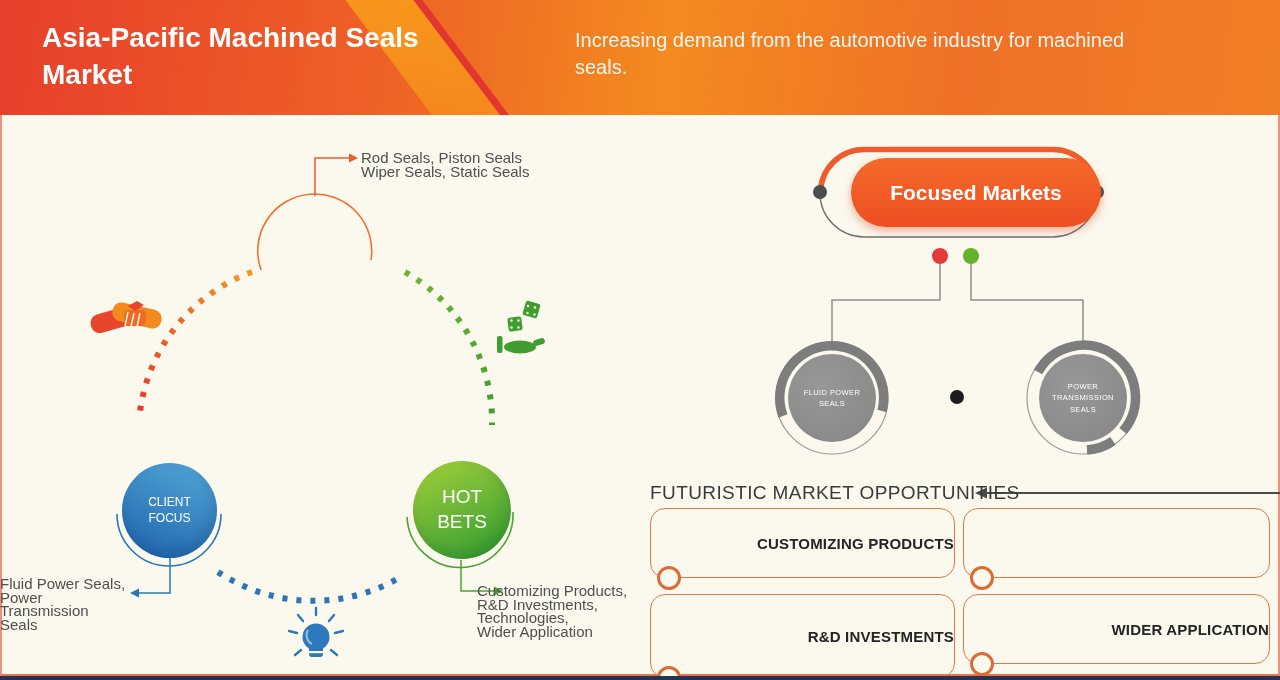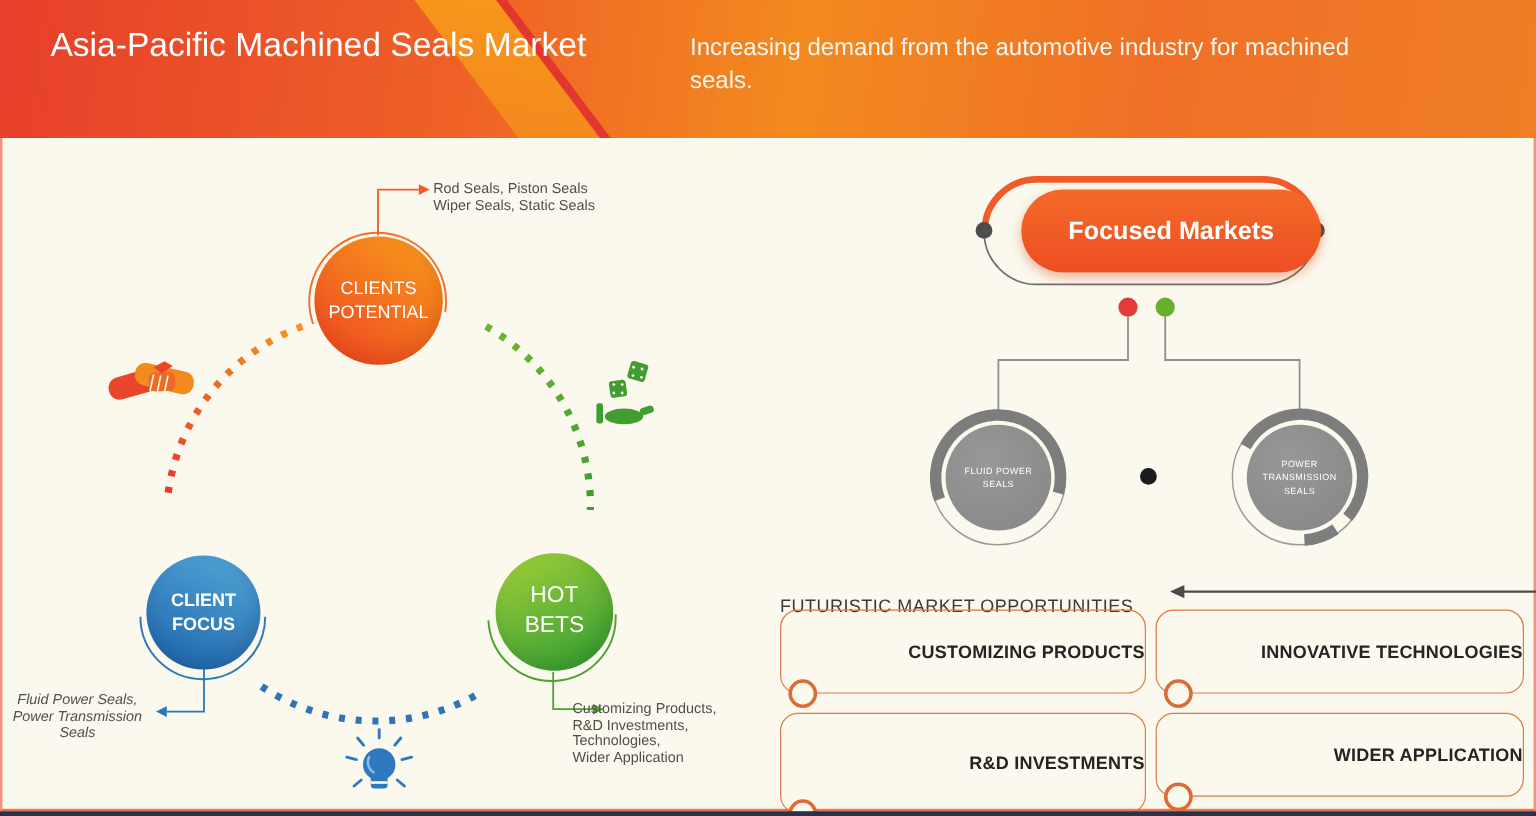--- a/index.html
+++ b/index.html
@@ -19,21 +19,21 @@
     position:absolute; left:432px; top:0; width:70px; height:115px;
     background:linear-gradient(180deg,#f9a019,#f58d1d);
     transform:skewX(37deg); transform-origin:bottom left; opacity:.85;
   }
   .hdr-slash {
     position:absolute; left:500px; top:0; width:9px; height:115px;
     background:#e2372e; transform:skewX(37deg); transform-origin:bottom left;
   }
   .hdr-title {
     position:absolute; left:42px; top:20px; width:470px; margin:0;
-    font-size:28px; font-weight:normal; color:#ffffff; line-height:1.32;
+    font-size:28px; font-weight:bold; color:#ffffff; line-height:1.32;
   }
   .hdr-sub {
     position:absolute; left:575px; top:27px; width:605px; margin:0;
     font-size:20px; font-weight:normal; color:#fdf6ee; line-height:1.35;
   }
 
   
   .content {
     position:absolute; left:0; top:115px; width:1280px; height:561px;
     background:#fbf8ee;
@@ -50,33 +50,33 @@
   
   .circle {
     position:absolute; border-radius:50%; display:flex; align-items:center;
     justify-content:center; text-align:center; color:#fff; z-index:2;
     line-height:1.3;
   }
   .c-orange { left:262px; top:197px; width:107px; height:107px; font-size:15px;
     background:linear-gradient(215deg,#f9a01b,#ec4123);
     box-shadow:inset -4px -7px 14px rgba(170,35,5,.22); }
   .c-orange span { width:84px; }
-  .c-blue { left:122px; top:463px; width:95px; height:95px; font-size:15px;
+  .c-blue { left:122px; top:463px; width:95px; height:95px; font-size:12px;
     background:linear-gradient(205deg,#55a8da,#1c63a9);
-    box-shadow:inset -4px -7px 14px rgba(10,50,110,.25);font-weight:bold; }
+    box-shadow:inset -4px -7px 14px rgba(10,50,110,.25); }
   .c-blue span { width:62px; }
   .c-green { left:413px; top:461px; width:98px; height:98px; font-size:19px;
     background:linear-gradient(155deg,#a4cf3a,#2f9b33);
     box-shadow:inset -4px -7px 14px rgba(20,90,20,.22); }
   .c-green span { width:50px; }
 
-  .callout { position:absolute; font-size:12px; color:#4f4f4f; line-height:13.5px; z-index:2; }
+  .callout { position:absolute; font-size:15px; color:#4f4f4f; line-height:13.5px; z-index:2; }
   .callout span { display:block; }
   .cp-callout { left:361px; top:151px; }
-  .cf-callout { left:0px; top:577px; width:129px; text-align:center;font-style:italic; }
+  .cf-callout { left:0px; top:577px; width:129px; text-align:left; }
   .hb-callout { left:477px; top:584px; }
 
   
   .pill {
     position:absolute; left:851px; top:158px; width:250px; height:69px;
     border-radius:35px; background:linear-gradient(180deg,#f36a28,#ee4e23);
     color:#fff; font-size:21px; font-weight:bold; display:flex;
     align-items:center; justify-content:center; z-index:2;
     box-shadow:0 4px 9px rgba(215,75,25,.4);
   }
@@ -87,22 +87,22 @@
     text-align:center; font-size:7.5px; letter-spacing:.4px; line-height:1.5;
     z-index:2;
   }
   .node-left  { left:788px; top:354px; }
   .node-left span { width:84px; }
   .node-right { left:1039px; top:354px; }
   .node-right span { width:70px; }
 
   
   .opp-heading {
-    position:absolute; left:650px; top:482px; font-size:15px; color:#3a3a3a;
-    letter-spacing:.4px; z-index:2;margin-top:15px;
+    position:absolute; left:650px; top:482px; font-size:19px; color:#3a3a3a;
+    letter-spacing:.4px; z-index:2;
   }
   .opp-box {
     position:absolute; border:1.6px solid #e07945; border-radius:15px;
     display:flex; align-items:center; justify-content:flex-end; z-index:2;
     color:#242424; font-weight:bold; font-size:15px; letter-spacing:.2px;
   }
   .box-0 { left:650px; top:508px; width:305px; height:70px; }
   .box-1 { left:963px; top:508px; width:307px; height:70px; }
   .box-2 { left:650px; top:594px; width:305px; height:84px; }
   .box-3 { left:963px; top:594px; width:307px; height:70px; }
@@ -212,23 +212,20 @@
     <circle cx="832" cy="398" r="56" fill="none" stroke="#9b9b9b" stroke-width="1.2"></circle>
     <path d="M783,416 A52,52 0 1 1 882,411" fill="none" stroke="#7d7d7d" stroke-width="9.5"></path>
     <circle cx="1083" cy="398" r="56" fill="none" stroke="#9b9b9b" stroke-width="1.2"></circle>
     <path d="M1038,372 A52,52 0 1 1 1123,431" fill="none" stroke="#7d7d7d" stroke-width="9.5"></path>
     <path d="M1113,441 A52,52 0 0 1 1087,450" fill="none" stroke="#7d7d7d" stroke-width="9.5"></path>
 
     <line x1="1280" y1="493" x2="986" y2="493" stroke="#4a4a4a" stroke-width="1.8"></line>
     <polygon points="987,487.5 975,493 987,498.5" fill="#4a4a4a"></polygon>
   </svg>
 
-  <div class="circle c-orange">
-    <span>CLIENTS POTENTIAL</span>
-  </div>
   <div class="circle c-blue">
     <span>CLIENT FOCUS</span>
   </div>
   <div class="circle c-green">
     <span>HOT BETS</span>
   </div>
 
   <div class="callout cp-callout">
     <span>Rod Seals, Piston Seals</span>
     <span>Wiper Seals, Static Seals</span>
@@ -254,21 +251,20 @@
     <span>POWER TRANSMISSION SEALS</span>
   </div>
 
   <div class="opp-heading">FUTURISTIC MARKET OPPORTUNITIES</div>
 
   <div class="opp-box box-0">
     <span>CUSTOMIZING PRODUCTS</span>
     <i class="opp-ring"></i>
   </div>
   <div class="opp-box box-1">
-    <span>INNOVATIVE TECHNOLOGIES</span>
     <i class="opp-ring"></i>
   </div>
   <div class="opp-box box-2">
     <span>R&amp;D INVESTMENTS</span>
     <i class="opp-ring"></i>
   </div>
   <div class="opp-box box-3">
     <span>WIDER APPLICATION</span>
     <i class="opp-ring"></i>
   </div>

